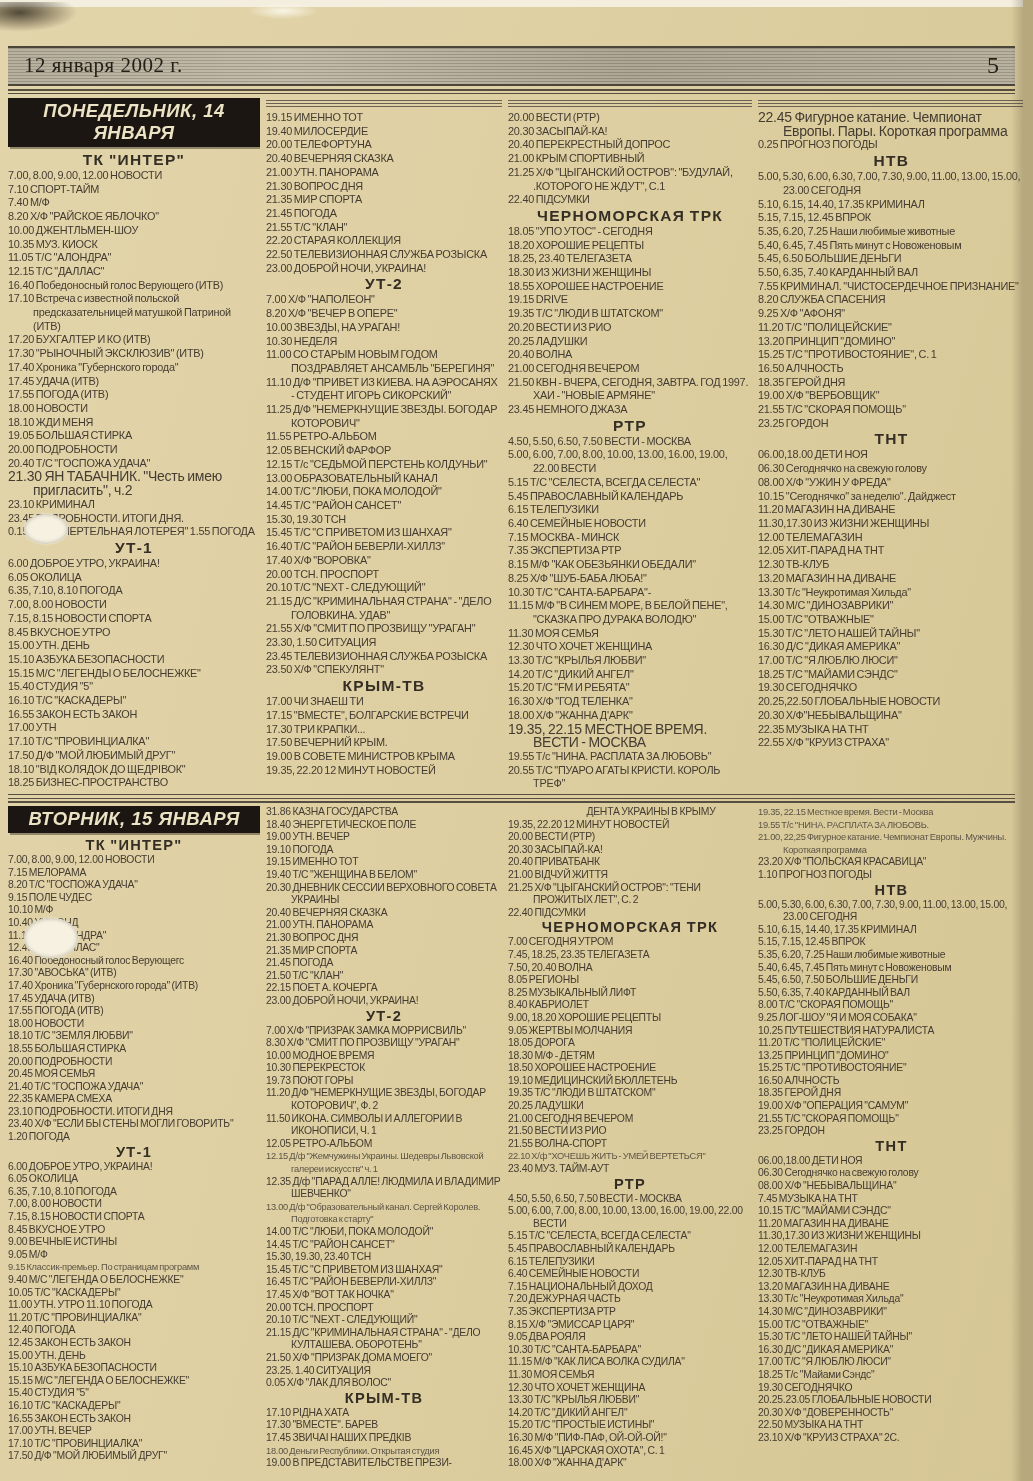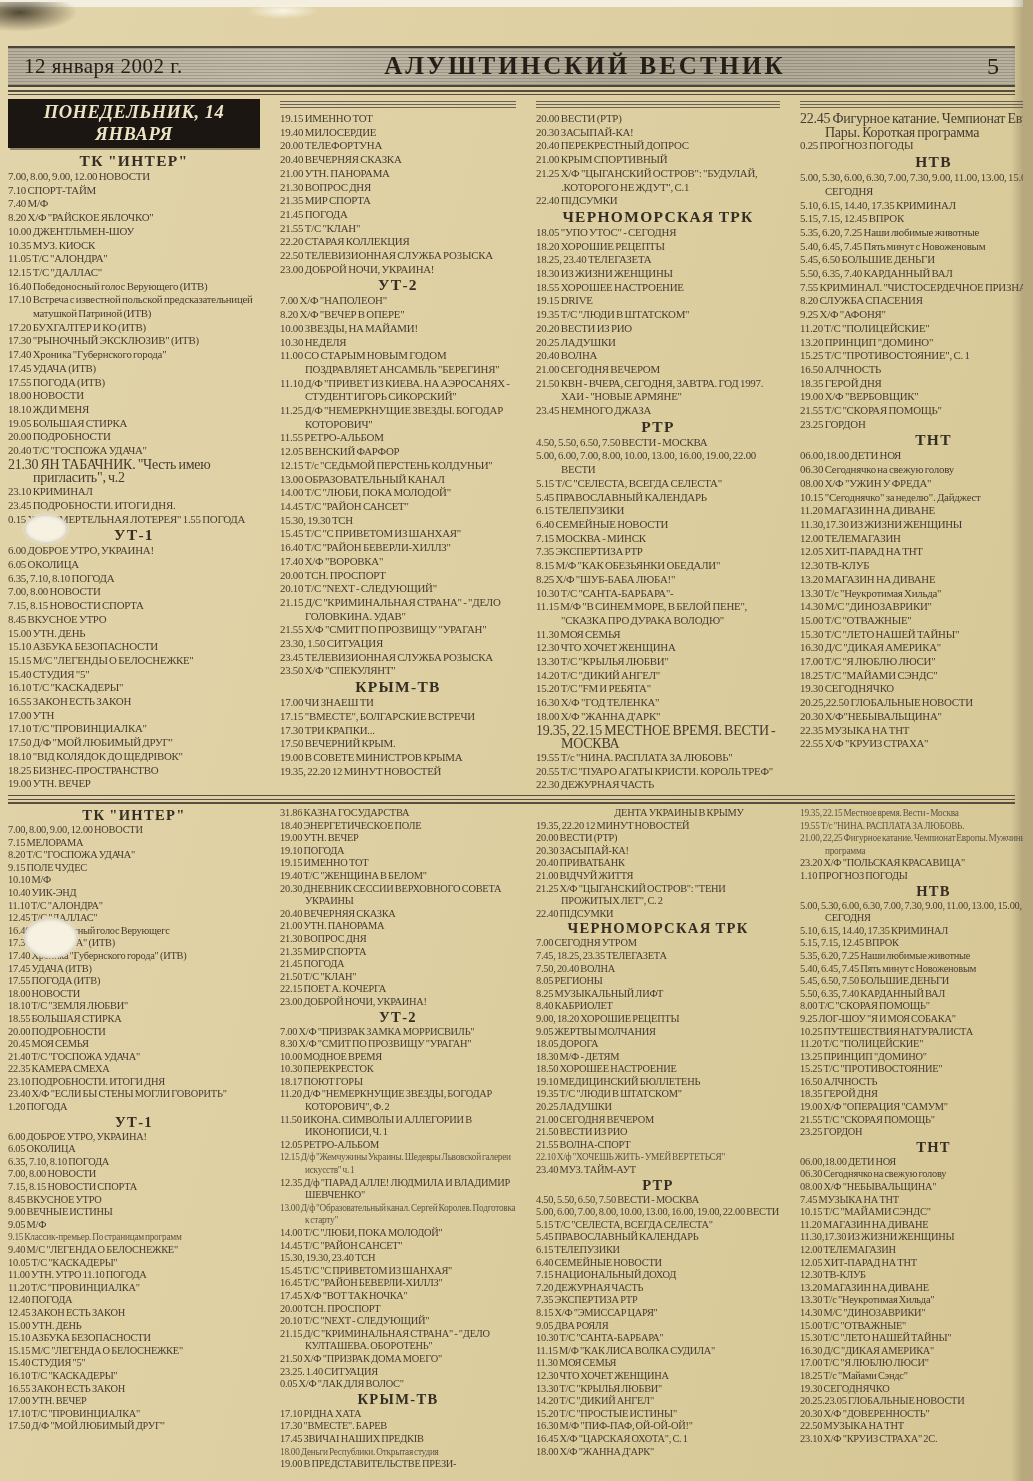--- a/index.html
+++ b/index.html
@@ -16,21 +16,21 @@
   .masthead{margin:46px 8px 0;display:flex;align-items:center;justify-content:space-between;
     padding:4px 16px 5px;
     background:repeating-linear-gradient(180deg,rgba(116,108,92,.38) 0 1px,rgba(198,190,172,.28) 1px 3px),
                linear-gradient(90deg,#b2ab9a,#c2bbaa 28%,#a69e8c 62%,#b4ad9c);
     border-top:2px solid #4c4539;border-bottom:2px solid #4c4539;
     font-family:"Liberation Serif",serif;color:#241f16;}
   .mh-date{font-size:21px;letter-spacing:.5px;}
   .mh-title{font-size:25px;font-weight:bold;letter-spacing:3px;}
   .mh-page{font-size:24px;}
   .rule{margin:3px 8px 4px;height:2px;border-top:2px solid #564e3f;border-bottom:1px solid #564e3f;}
-  .tv-section{display:grid;grid-template-columns:252px 236px 244px 267px;column-gap:20px;margin:0 8px;font-family:Liberation Serif, serif;}
+  .tv-section{display:grid;grid-template-columns:252px 236px 244px 267px;column-gap:6px;margin:0 8px;}
   .sec1{height:694px;}
   .sec2{height:676px;}
   .col{overflow:hidden;position:relative;}
   .col-rule{height:7px;margin:2px 0 4px;
     background:repeating-linear-gradient(180deg,#6b6152 0 1px,rgba(0,0,0,0) 1px 3px);}
   .day-banner{background:#1b1612;color:#ece2c4;font-weight:bold;font-style:italic;text-align:center;
     font-size:18.5px;line-height:22px;padding:2px 0 3px;letter-spacing:.5px;margin-bottom:4px;
     box-shadow:2px 2px 0 rgba(52,42,28,.45);}
   .line{padding-left:25px;text-indent:-25px;letter-spacing:-.25px;word-spacing:-1px;color:#443c31;}
   .sec1 .line{font-size:10.9px;line-height:13.7px;}
@@ -51,21 +51,20 @@
 </head>
 <body>
 
 <div class="page">
   <div class="top-strip"></div>
   <div class="corner-smudge"></div>
   <div class="top-blotch"></div>
 
   <div class="masthead">
     <span class="mh-date">12 января 2002 г.</span>
-    <span class="mh-title">АЛУШТИНСКИЙ ВЕСТНИК</span>
     <span class="mh-page">5</span>
   </div>
   <div class="rule"></div>
 
   <section class="tv-section sec1">
     <div class="col">
       <div class="day-banner">ПОНЕДЕЛЬНИК, 14 ЯНВАРЯ</div>
       <div class="lines">
           <div class="line ch">ТК "ИНТЕР"</div>
           <div class="line t">7.00, 8.00, 9.00, 12.00 НОВОСТИ</div>
@@ -125,21 +124,21 @@
           <div class="line t">21.30 ВОПРОС ДНЯ</div>
           <div class="line t">21.35 МИР СПОРТА</div>
           <div class="line t">21.45 ПОГОДА</div>
           <div class="line t">21.55 Т/С "КЛАН"</div>
           <div class="line t">22.20 СТАРАЯ КОЛЛЕКЦИЯ</div>
           <div class="line t">22.50 ТЕЛЕВИЗИОННАЯ СЛУЖБА РОЗЫСКА</div>
           <div class="line t">23.00 ДОБРОЙ НОЧИ, УКРАИНА!</div>
           <div class="line ch">УТ-2</div>
           <div class="line t">7.00 Х/Ф "НАПОЛЕОН"</div>
           <div class="line t">8.20 Х/Ф "ВЕЧЕР В ОПЕРЕ"</div>
-          <div class="line t">10.00 ЗВЕЗДЫ, НА МАЙАМИ!</div>
+          <div class="line t">10.00 ЗВЕЗДЫ, НА УРАГАН!</div>
           <div class="line t">10.30 НЕДЕЛЯ</div>
           <div class="line t">11.00 СО СТАРЫМ НОВЫМ ГОДОМ ПОЗДРАВЛЯЕТ АНСАМБЛЬ "БЕРЕГИНЯ"</div>
           <div class="line t">11.10 Д/Ф "ПРИВЕТ ИЗ КИЕВА. НА АЭРОСАНЯХ - СТУДЕНТ ИГОРЬ СИКОРСКИЙ"</div>
           <div class="line t">11.25 Д/Ф "НЕМЕРКНУЩИЕ ЗВЕЗДЫ. БОГОДАР КОТОРОВИЧ"</div>
           <div class="line t">11.55 РЕТРО-АЛЬБОМ</div>
           <div class="line t">12.05 ВЕНСКИЙ ФАРФОР</div>
           <div class="line t">12.15 Т/с "СЕДЬМОЙ ПЕРСТЕНЬ КОЛДУНЬИ"</div>
           <div class="line t">13.00 ОБРАЗОВАТЕЛЬНЫЙ КАНАЛ</div>
           <div class="line t">14.00 Т/С "ЛЮБИ, ПОКА МОЛОДОЙ"</div>
           <div class="line t">14.45 Т/С "РАЙОН САНСЕТ"</div>
@@ -260,20 +259,21 @@
           <div class="line t">22.35 МУЗЫКА НА ТНТ</div>
           <div class="line t">22.55 Х/Ф "КРУИЗ СТРАХА"</div>
         </div>
     </div>
   </section>
 
   <div class="section-sep"></div>
 
   <section class="tv-section sec2">
     <div class="col">
+      <div class="day-banner">ВТОРНИК, 15 ЯНВАРЯ</div>
       <div class="lines">
           <div class="line ch">ТК "ИНТЕР"</div>
           <div class="line t">7.00, 8.00, 9.00, 12.00 НОВОСТИ</div>
           <div class="line t">7.15 МЕЛОРАМА</div>
           <div class="line t">8.20 Т/С "ГОСПОЖА УДАЧА"</div>
           <div class="line t">9.15 ПОЛЕ ЧУДЕС</div>
           <div class="line t">10.10 М/Ф</div>
           <div class="line t">10.40 УИК-ЭНД</div>
           <div class="line t">11.10 Т/С "АЛОНДРА"</div>
           <div class="line t">12.45 Т/С "ДАЛЛАС"</div>
@@ -334,21 +334,21 @@
           <div class="line t">21.35 МИР СПОРТА</div>
           <div class="line t">21.45 ПОГОДА</div>
           <div class="line t">21.50 Т/С "КЛАН"</div>
           <div class="line t">22.15 ПОЕТ А. КОЧЕРГА</div>
           <div class="line t">23.00 ДОБРОЙ НОЧИ, УКРАИНА!</div>
           <div class="line ch">УТ-2</div>
           <div class="line t">7.00 Х/Ф "ПРИЗРАК ЗАМКА МОРРИСВИЛЬ"</div>
           <div class="line t">8.30 Х/Ф "СМИТ ПО ПРОЗВИЩУ "УРАГАН"</div>
           <div class="line t">10.00 МОДНОЕ ВРЕМЯ</div>
           <div class="line t">10.30 ПЕРЕКРЕСТОК</div>
-          <div class="line t">18.17 ПОЮТ ГОРЫ</div>
+          <div class="line t">19.73 ПОЮТ ГОРЫ</div>
           <div class="line t">11.20 Д/Ф "НЕМЕРКНУЩИЕ ЗВЕЗДЫ, БОГОДАР КОТОРОВИЧ", Ф. 2</div>
           <div class="line t">11.50 ИКОНА. СИМВОЛЫ И АЛЛЕГОРИИ В ИКОНОПИСИ, Ч. 1</div>
           <div class="line t">12.05 РЕТРО-АЛЬБОМ</div>
           <div class="line sm">12.15 Д/ф "Жемчужины Украины. Шедевры Львовской галереи искусств" ч. 1</div>
           <div class="line t">12.35 Д/ф "ПАРАД АЛЛЕ! ЛЮДМИЛА И ВЛАДИМИР ШЕВЧЕНКО"</div>
           <div class="line sm">13.00 Д/ф "Образовательный канал. Сергей Королев. Подготовка к старту"</div>
           <div class="line t">14.00 Т/С "ЛЮБИ, ПОКА МОЛОДОЙ"</div>
           <div class="line t">14.45 Т/С "РАЙОН САНСЕТ"</div>
           <div class="line t">15.30, 19.30, 23.40 ТСН</div>
           <div class="line t">15.45 Т/С "С ПРИВЕТОМ ИЗ ШАНХАЯ"</div>

